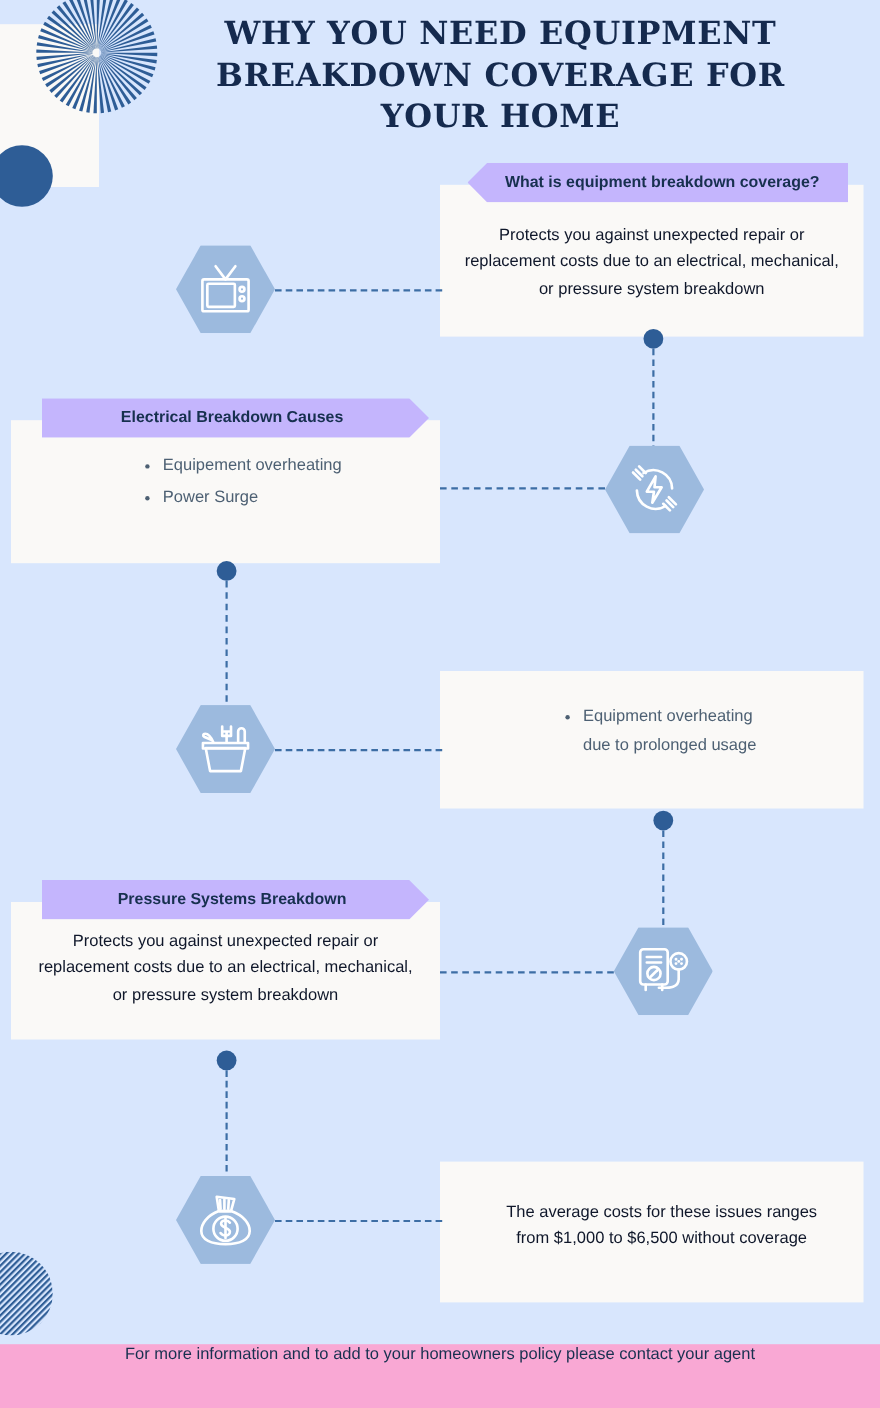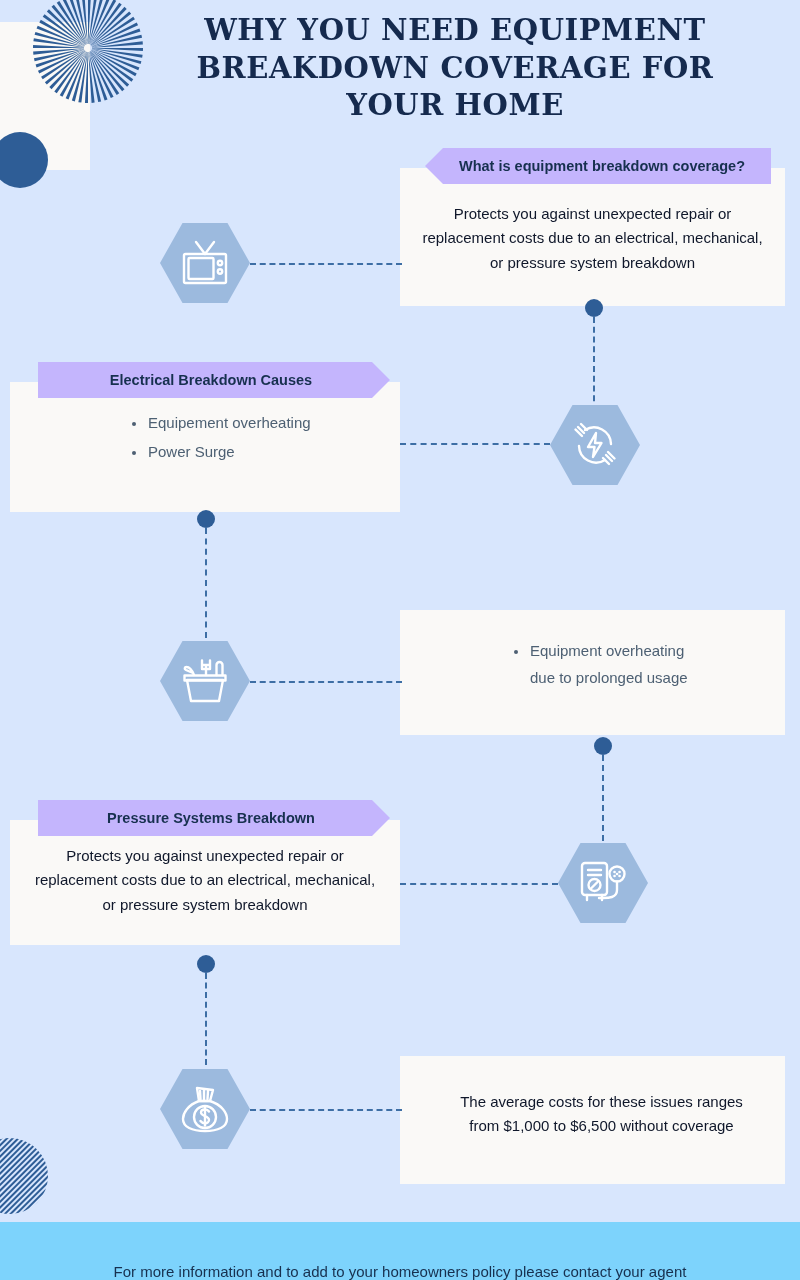--- a/index.html
+++ b/index.html
@@ -107,22 +107,22 @@
     border-left:2px dashed #3d6ea5;
   }
   .dot {
     position:absolute; width:18px; height:18px; border-radius:50%;
     background:#2e5d96;
   }
 
   
   .footer {
     position:absolute; left:0; top:1222px; width:800px; height:58px;
-    background:#7dd3fc;
-    display:flex; align-items:flex-end; justify-content:center;
+    background:#f9a8d4;
+    display:flex; align-items:flex-start; justify-content:center;
   }
   .footer-text { font-size:15px; color:#17304f; }
 </style>
 </head>
 <body>
 
 <div id="stage">
 
   <div class="deco-panel"></div>
 

